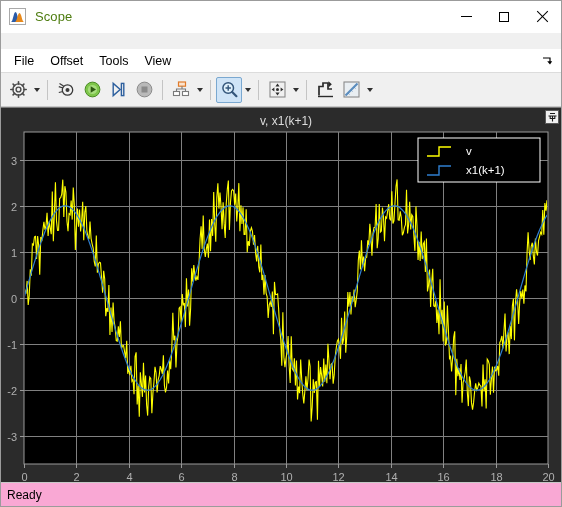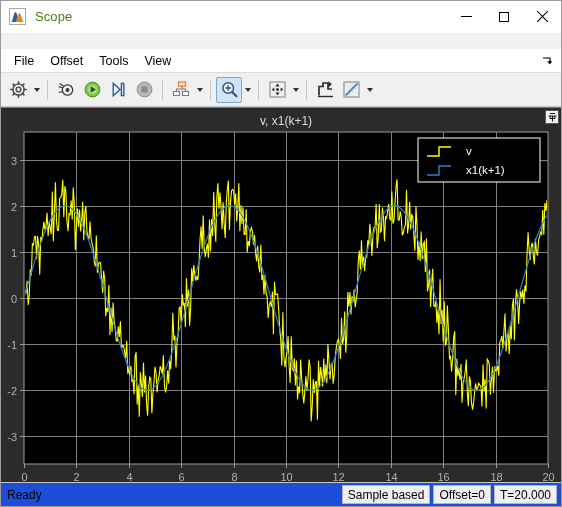--- a/index.html
+++ b/index.html
@@ -111,21 +111,21 @@
     width:14px;height:14px;
     background:#f0f0f0;border:1px solid #5a5a5a;
     box-sizing:border-box;
     display:flex;align-items:center;justify-content:center;
     cursor:default;
   }
 
   
   .statusbar{
     height:23px;flex:0 0 23px;
-    background:#1d4ed8;
+    background:#f9a8d4;
     border-top:1px solid #c8c8c8;
     display:flex;align-items:center;
     font-size:12px;color:#000;
   }
   .status-ready{margin-left:6px;}
   .status-cells{margin-left:auto;display:flex;height:19px;align-items:stretch;}
   .status-cell{
     border:1px solid #b4b4b4;background:#f0f0f0;
     margin-right:3px;padding:0 5px;
     display:flex;align-items:center;font-size:12px;white-space:nowrap;
@@ -362,20 +362,15 @@
       </svg>
     <div class="pin-btn">
       <svg width="11" height="11" viewBox="0 0 11 11">
         <path d="M1.5 4 L9.5 4 M5.5 4 L5.5 9.5 M3 1.5 L8 1.5 M3.2 4 L3.2 6.5 L7.8 6.5 L7.8 4" fill="none" stroke="#1a1a1a" stroke-width="1.1"></path>
       </svg>
     </div>
   </div>
 
   <div class="statusbar">
     <span class="status-ready">Ready</span>
-    <div class="status-cells">
-      <div class="status-cell">Sample based</div>
-      <div class="status-cell">Offset=0</div>
-      <div class="status-cell">T=20.000</div>
-    </div>
   </div>
 
 </div>
 
 </body></html>

